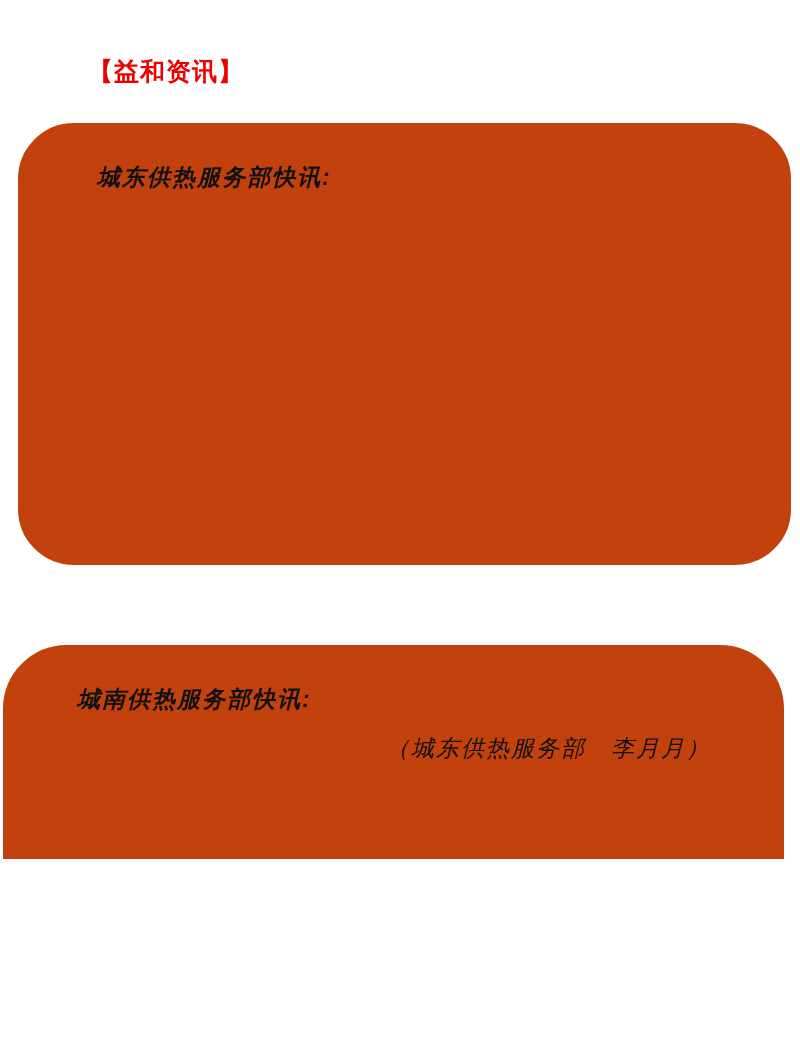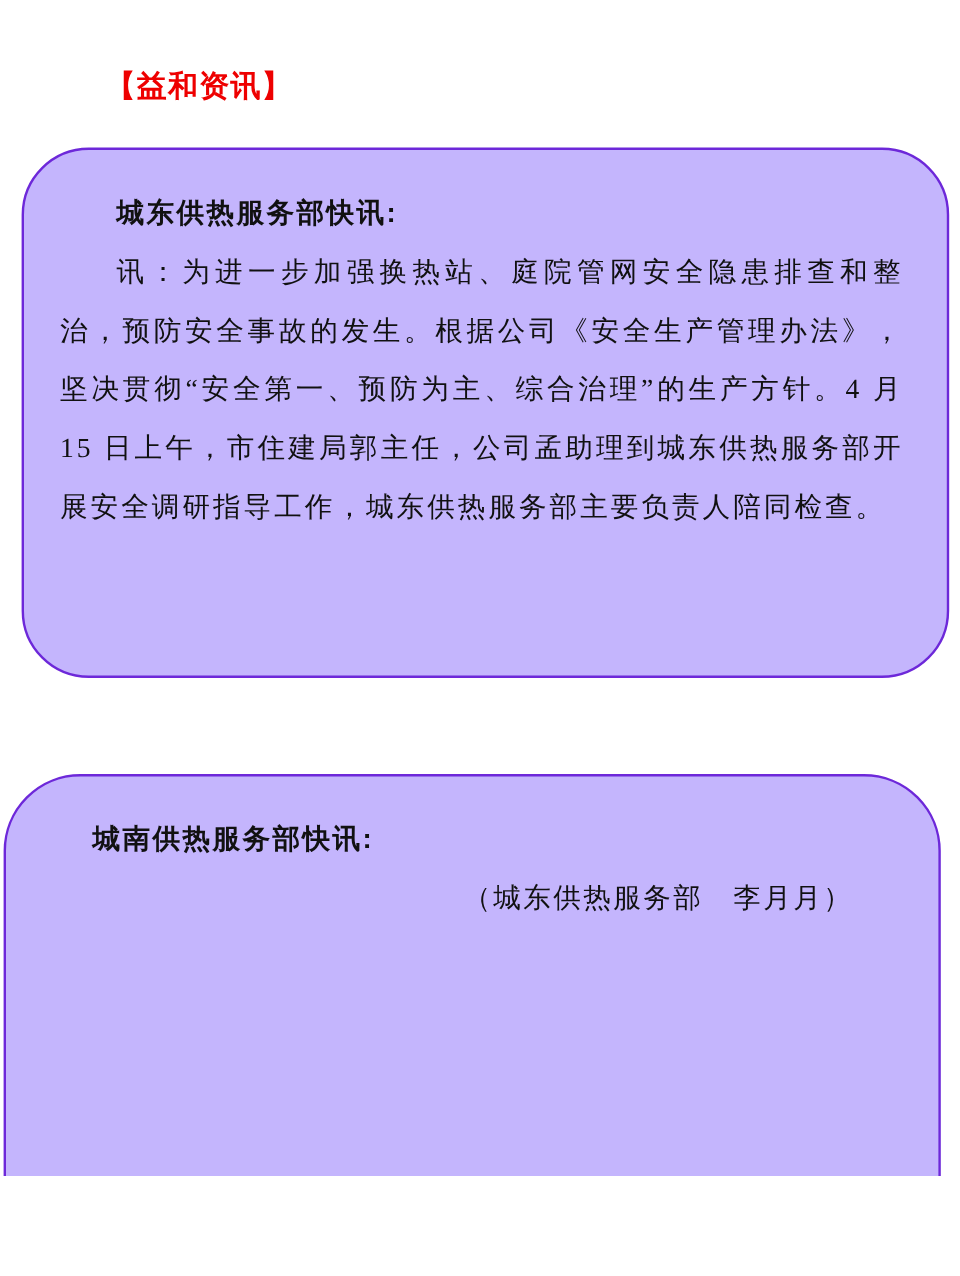--- a/index.html
+++ b/index.html
@@ -3,42 +3,43 @@
 <meta charset="utf-8">
 <style>
   html, body {
     margin: 0;
     padding: 0;
     background: #ffffff;
   }
   .page {
     position: relative;
     width: 800px;
-    height: 980px;
+    height: 859px;
     background: #ffffff;
     overflow: hidden;
     font-family: "Liberation Serif", "DejaVu Serif", serif;
     color: #111111;
   }
   .header {
     position: absolute;
     left: 88px;
     top: 55px;
     font-family: "Liberation Sans", "DejaVu Sans", sans-serif;
     font-weight: bold;
     font-size: 25px;
     color: #EE0000;
     letter-spacing: 1px;
     white-space: nowrap;
   }
   .box {
     position: absolute;
     box-sizing: border-box;
-    border: 2px solid #6d28d9;
-    background: #c4b5fd;
+    border: 2px solid #c2410c;
+    background: #c2410c;
+    font-style: italic;
   }
   .box-1 {
     left: 18px;
     top: 123px;
     width: 773px;
     height: 442px;
     border-radius: 56px;
     padding: 28px 36px 0 30px;
   }
   .box-2 {
@@ -84,21 +85,20 @@
 </style>
 </head>
 <body>
 
 <div class="page">
 
   <div class="header">【益和资讯】</div>
 
   <section class="box box-1">
     <h2 class="box-title">城东供热服务部快讯:</h2>
-    <p class="box-body">讯：为进一步加强换热站、庭院管网安全隐患排查和整治，预防安全事故的发生。根据公司《安全生产管理办法》，坚决贯彻“安全第一、预防为主、综合治理”的生产方针。4 月 15 日上午，市住建局郭主任，公司孟助理到城东供热服务部开展安全调研指导工作，城东供热服务部主要负责人陪同检查。</p>
   </section>
 
   <section class="box box-2">
     <h2 class="box-title">城南供热服务部快讯:</h2>
     <div class="box-signature">（城东供热服务部　李月月）</div>
   </section>
 
 </div>
 
 </body></html>

